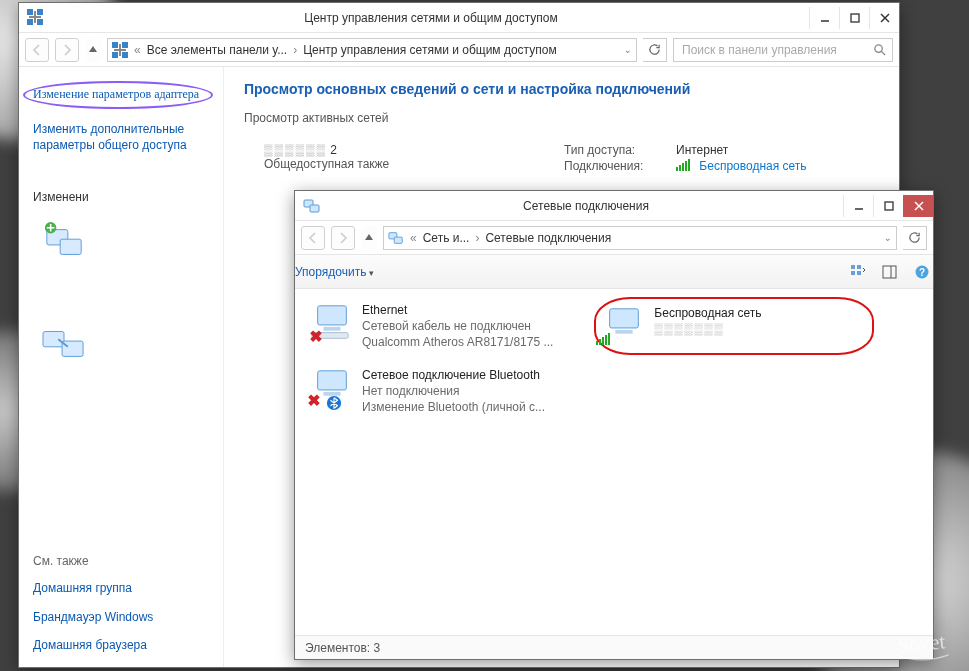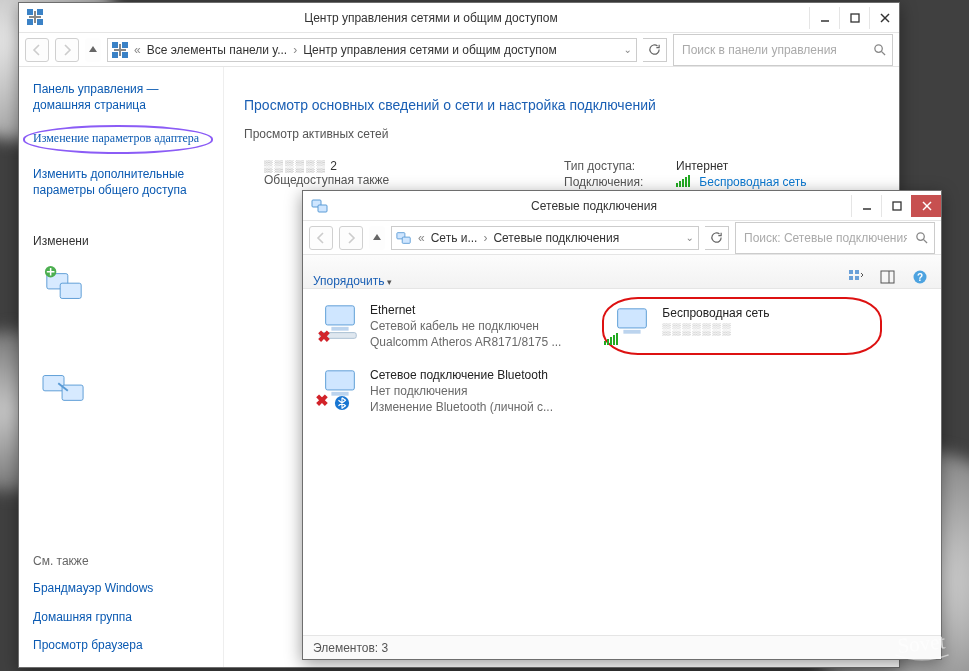--- a/index.html
+++ b/index.html
@@ -78,21 +78,21 @@
     overflow: hidden;
   }
   .addr .crumb { white-space: nowrap; }
   .addr .sep { color: #888; padding: 0 2px; }
   .addr .spacer { flex: 1; }
   .refresh {
     width: 24px; height: 24px; border: 1px solid #ccc; border-left: none;
     display:flex;align-items:center;justify-content:center;color:#666;cursor:pointer;
   }
   .searchbox {
-    width: 220px; height: 32px;
+    width: 220px; height: 24px;
     border: 1px solid #ccc;
     display: flex; align-items: center;
     padding: 0 6px;
     color: #999;
     gap: 6px;
   }
   .searchbox input {
     border: none; outline: none; flex: 1; font-size: 12px; color: #444;
     background: transparent;
   }
@@ -118,21 +118,21 @@
     margin-left: -10px;
     margin-right: -4px;
     font-family: Liberation Serif, serif;
   }
 
   #win1 .content {
     flex: 1;
     padding: 14px 20px;
     color: #333;
   }
-  #win1 h1 { font-size: 14px; color: #1a5fb4; font-weight: normal; margin: 16px 0 14px; }
+  #win1 h1 { font-size: 14px; color: #1a5fb4; font-weight: bold; margin: 0 0 14px; }
   #win1 .subhead { color: #555; margin-bottom: 18px; }
   .netrow { display: flex; gap: 40px; padding-left: 20px; }
   .netrow .left { flex: 0 0 260px; }
   .netrow .right { flex: 1; }
   .netrow .netname { font-weight: normal; color: #333; }
   .netrow .nettype { color: #555; }
   .kv { display: flex; gap: 12px; margin-bottom: 2px; align-items: flex-end; }
   .kv .k { color: #555; width: 100px; }
   .kv .v { color: #333; }
   .kv .v a { color: #0b78d0; text-decoration: none; }
@@ -145,25 +145,25 @@
   .sigbars span:nth-child(3){height:8px}
   .sigbars span:nth-child(4){height:10px}
   .sigbars span:nth-child(5){height:12px}
 
   .partial-label { color:#333; margin-top: 24px; }
   .conn-icon {
     width: 46px; height: 42px; display: block; margin: 6px 8px;
   }
 
   
-  #win2 { top: 190px; left: 302px; width: 640px; height: 470px; z-index: 2; }
+  #win2 { top: 190px; left: 294px; width: 640px; height: 470px; z-index: 2; }
   #win2 .toolbar {
     height: 34px;
-    display: flex; align-items: flex-end;
-    padding: 0 10px;
+    display: flex; align-items: center;
+    padding: 0 0;
     gap: 10px;
     border-bottom: 1px solid #e5e5e5;
     background: linear-gradient(#fcfcfc,#f2f2f2);
   }
   #win2 .toolbar .organize { color: #1a5fb4; cursor: pointer; }
   #win2 .toolbar .organize::after { content: " ▾"; color: #555; font-size: 9px; }
   #win2 .toolbar .sp { flex: 1; }
   #win2 .toolbar .tb-icon { width: 22px; height: 22px; display:flex;align-items:center;justify-content:center;color:#555;cursor:pointer; }
 
   #win2 .list {
@@ -290,44 +290,43 @@
     <div class="searchbox">
       <input type="text" placeholder="Поиск в панели управления" style="">
       <svg width="13" height="13" viewBox="0 0 14 14">
           <circle cx="6" cy="6" r="4" fill="none" stroke="#888" stroke-width="1.4"></circle>
           <line x1="9" y1="9" x2="13" y2="13" stroke="#888" stroke-width="1.4"></line>
         </svg>
     </div>
   </div>
   <div class="body">
     <div class="sidebar">
-      <div class="side-link">Панель управления — домашняя страница</div>
       <div class="red-oval">
         <div class="side-link">Изменение параметров адаптера</div>
       </div>
       <div class="side-link">Изменить дополнительные параметры общего доступа</div>
 
       <div class="partial-label">Изменени</div>
       <svg class="conn-icon" viewBox="0 0 48 44">
         <rect x="6" y="8" width="22" height="16" rx="2" fill="#d7eaff" stroke="#5a9bd5"></rect>
         <rect x="20" y="18" width="22" height="16" rx="2" fill="#d7eaff" stroke="#5a9bd5"></rect>
         <circle cx="10" cy="6" r="6" fill="#4caf50"></circle>
         <path d="M10 2v8M6 6h8" stroke="#fff" stroke-width="1.6"></path>
       </svg>
 
       <svg class="conn-icon" style="margin-top:40px" viewBox="0 0 48 44">
         <rect x="2" y="10" width="22" height="16" rx="2" fill="#d7eaff" stroke="#5a9bd5"></rect>
         <rect x="22" y="20" width="22" height="16" rx="2" fill="#d7eaff" stroke="#5a9bd5"></rect>
         <line x1="18" y1="18" x2="28" y2="26" stroke="#5a9bd5" stroke-width="2"></line>
       </svg>
 
       <div class="side-group-title">См. также</div>
+      <div class="side-link">Домашняя группа</div>
       <div class="side-link">Брандмауэр Windows</div>
-      <div class="side-link">Домашняя группа</div>
-      <div class="side-link">Просмотр браузера</div>
+      <div class="side-link">Домашняя браузера</div>
     </div>
     <div class="content">
       <h1>Просмотр основных сведений о сети и настройка подключений</h1>
       <div class="subhead">Просмотр активных сетей</div>
       <div class="netrow">
         <div class="left">
           <div>
             <span class="netname" style="color:#aaa;letter-spacing:2px;font-style:italic">▒▒▒▒▒▒</span>
             <span class="netname">2</span>
           </div>
@@ -411,27 +410,20 @@
       <span class="sep">›</span>
       <span class="crumb">Сетевые подключения</span>
       <span class="spacer"></span>
       <span style="color:#888;font-size:10px">⌄</span>
     </div>
     <div class="refresh">
       <svg width="13" height="13" viewBox="0 0 14 14">
           <path d="M12 7a5 5 0 1 1-1.8-3.8M12 2v3h-3" fill="none" stroke="currentColor" stroke-width="1.3"></path>
         </svg>
     </div>
-    <div class="searchbox" style="width:200px">
-      <input type="text" placeholder="Поиск: Сетевые подключения" style="">
-      <svg width="13" height="13" viewBox="0 0 14 14">
-          <circle cx="6" cy="6" r="4" fill="none" stroke="#888" stroke-width="1.4"></circle>
-          <line x1="9" y1="9" x2="13" y2="13" stroke="#888" stroke-width="1.4"></line>
-        </svg>
-    </div>
   </div>
   <div class="toolbar">
     <span class="organize">Упорядочить</span>
     <span class="sp"></span>
     <span class="tb-icon">
       <svg width="16" height="16" viewBox="0 0 16 16">
           <rect x="1" y="1" width="4" height="4" fill="#6aa0d8"></rect>
           <rect x="7" y="1" width="4" height="4" fill="#6aa0d8"></rect>
           <rect x="1" y="7" width="4" height="4" fill="#6aa0d8"></rect>
           <rect x="7" y="7" width="4" height="4" fill="#6aa0d8"></rect>

